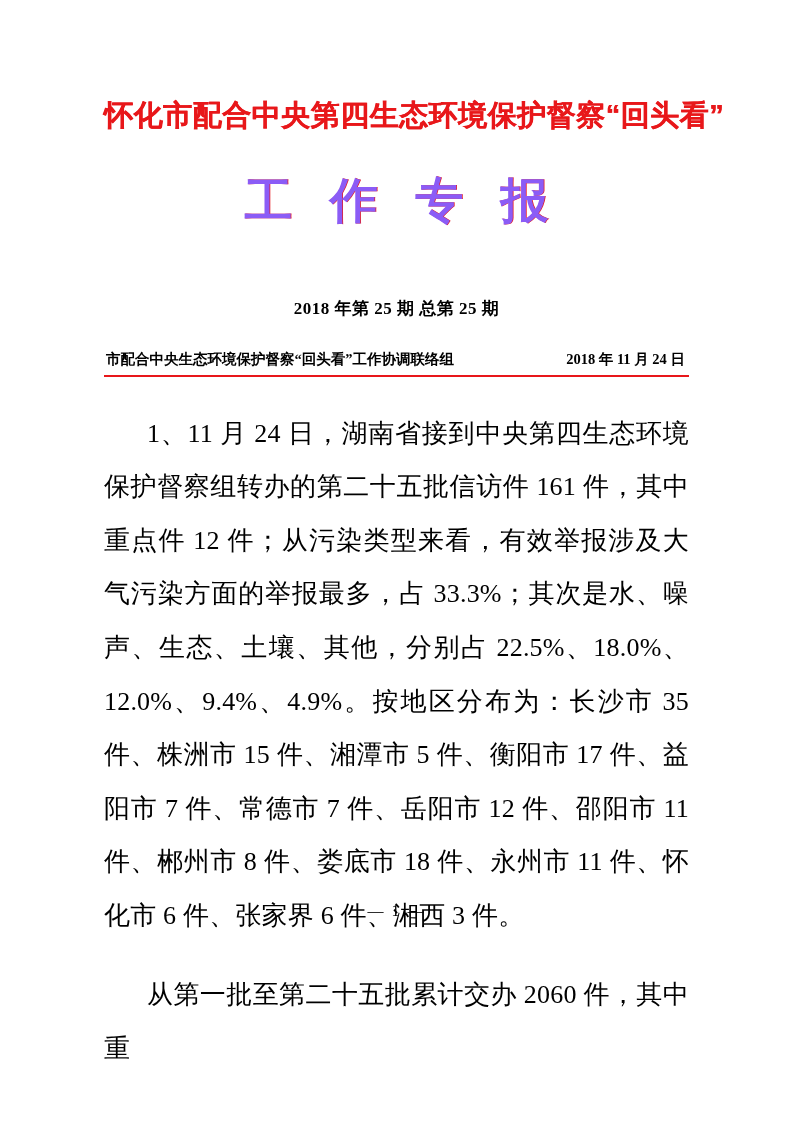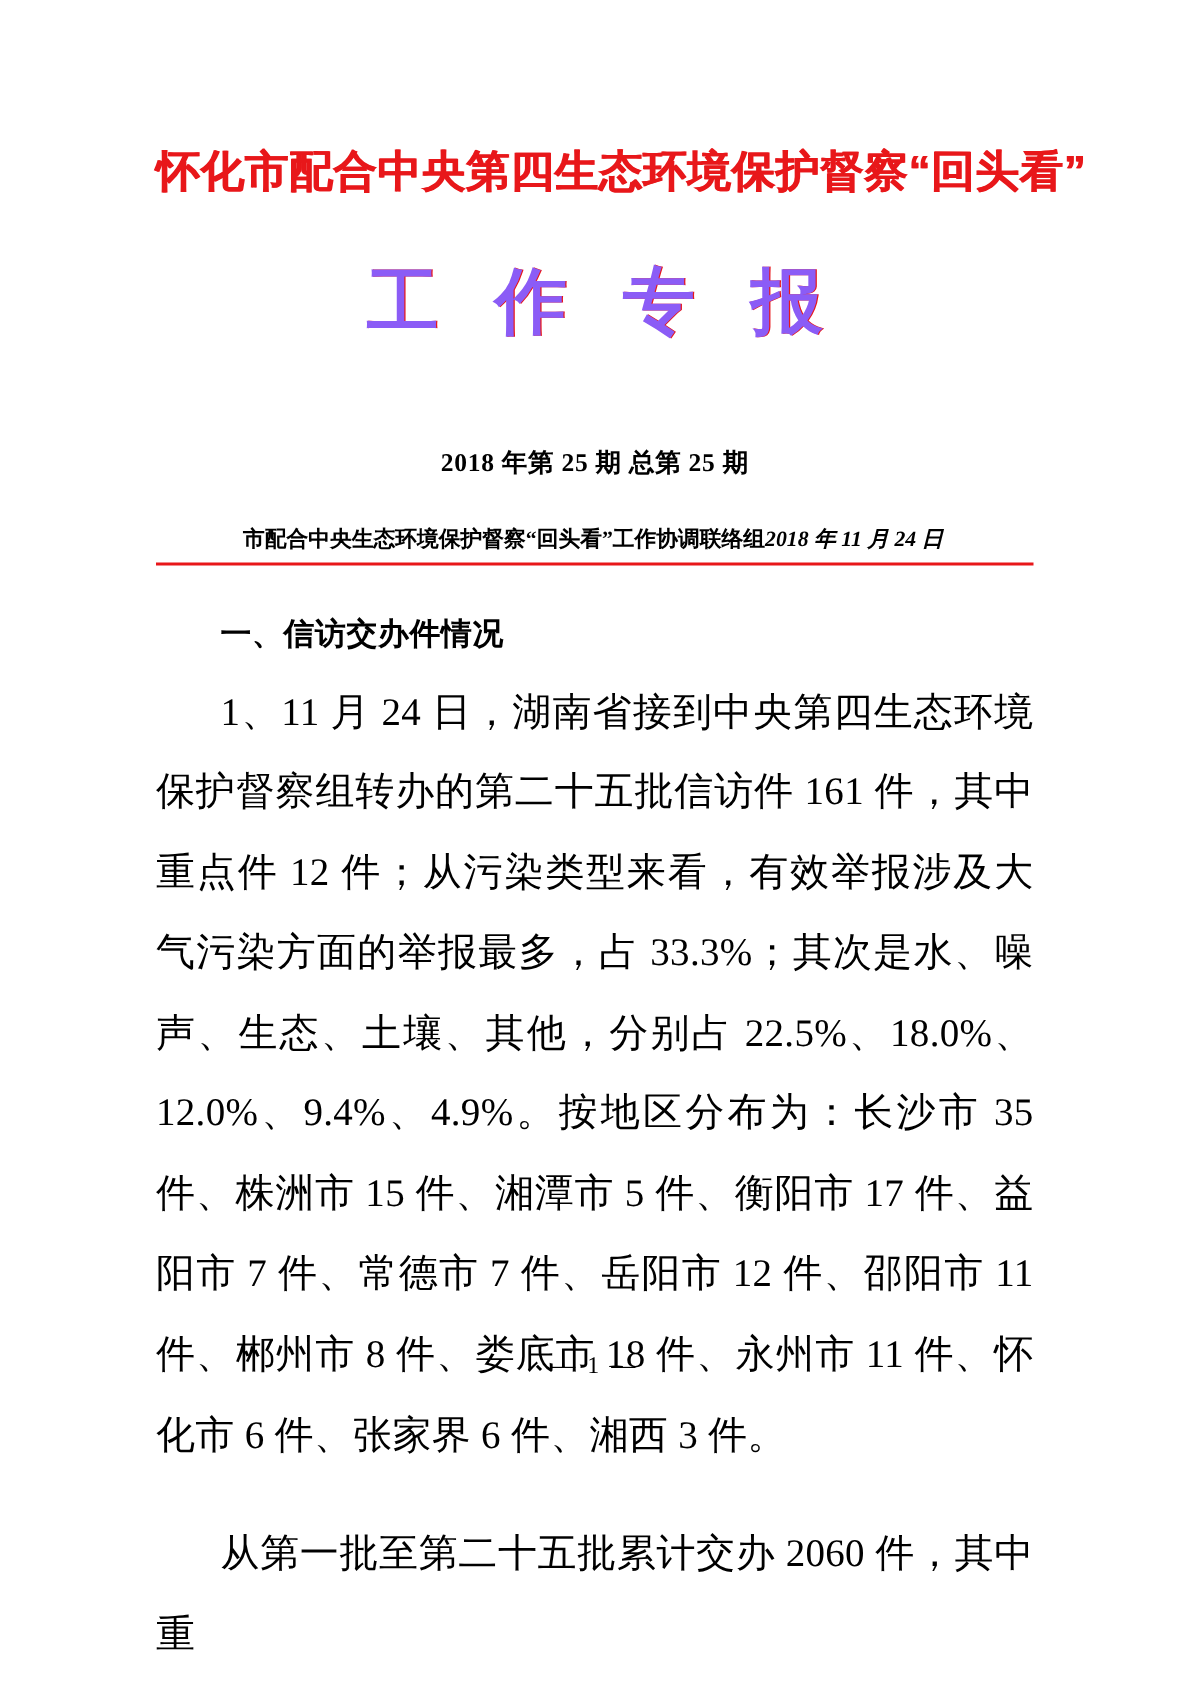--- a/index.html
+++ b/index.html
@@ -52,28 +52,28 @@
     margin-top: 64px;
     font-weight: bold;
     font-size: 17px;
     letter-spacing: 0.5px;
   }
 
   
   .byline-row {
     margin-top: 30px;
     display: flex;
-    justify-content: center;
+    justify-content: space-between;
     align-items: flex-end;
     font-weight: bold;
     font-size: 14.5px;
     padding: 0 2px 6px 2px;
   }
   .byline-org { letter-spacing: 0px; }
-  .byline-date { letter-spacing: 0px; padding-right: 2px; font-style: italic; }
+  .byline-date { letter-spacing: 0px; padding-right: 2px; }
   .red-rule {
     border-top: 2.5px solid #e8171a;
     margin-top: 0px;
   }
 
   
   .body-content {
     margin-top: 30px;
   }
   .section-heading {
@@ -118,20 +118,19 @@
     <div class="issue-line">2018 年第 25 期 总第 25 期</div>
   </div>
 
   <div class="byline-row">
     <span class="byline-org">市配合中央生态环境保护督察“回头看”工作协调联络组</span>
     <span class="byline-date">2018 年 11 月 24 日</span>
   </div>
   <div class="red-rule"></div>
 
   <div class="body-content">
-    <div class="section-heading">一、信访交办件情况</div>
     <p class="para">1、11 月 24 日，湖南省接到中央第四生态环境保护督察组转办的第二十五批信访件 161 件，其中重点件 12 件；从污染类型来看，有效举报涉及大气污染方面的举报最多，占 33.3%；其次是水、噪声、生态、土壤、其他，分别占 22.5%、18.0%、12.0%、9.4%、4.9%。按地区分布为：长沙市 35 件、株洲市 15 件、湘潭市 5 件、衡阳市 17 件、益阳市 7 件、常德市 7 件、岳阳市 12 件、邵阳市 11 件、郴州市 8 件、娄底市 18 件、永州市 11 件、怀化市 6 件、张家界 6 件、湘西 3 件。</p>
     <p class="para second">从第一批至第二十五批累计交办 2060 件，其中重</p>
   </div>
 
   <div class="page-footer">— 1 —</div>
 
 </div>
 
 </body></html>

